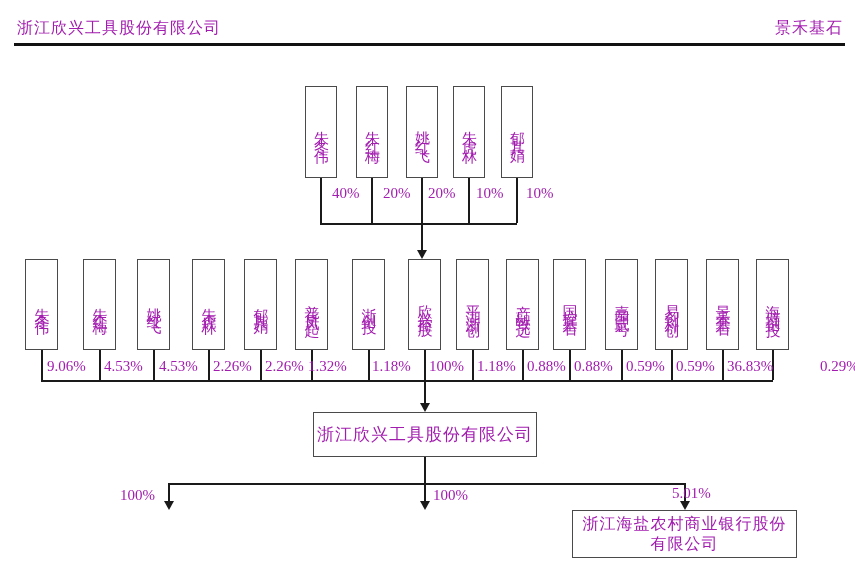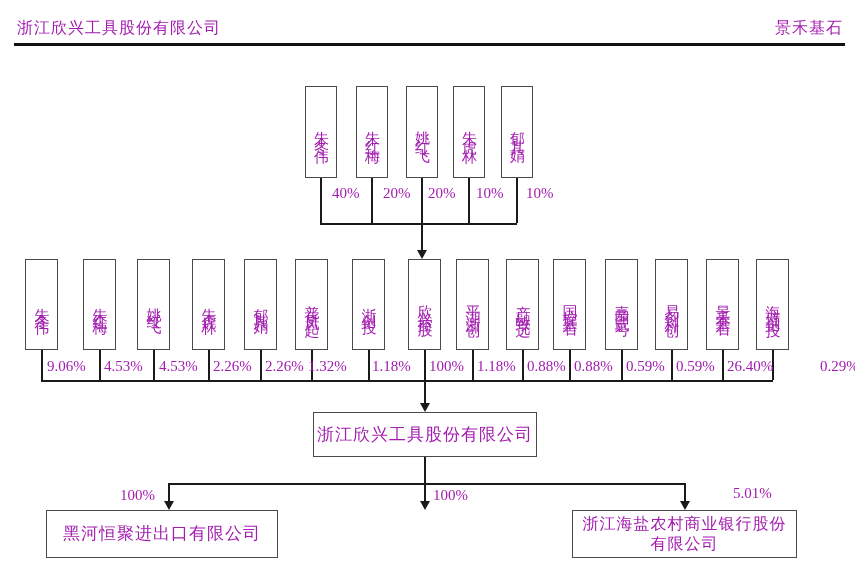--- a/index.html
+++ b/index.html
@@ -150,43 +150,40 @@
   <div class="pct pct-mid" style="left:213px">2.26%</div>
   <div class="pct pct-mid" style="left:265px">2.26%</div>
   <div class="pct pct-mid" style="left:308px">1.32%</div>
   <div class="pct pct-mid" style="left:372px">1.18%</div>
   <div class="pct pct-mid" style="left:429px">100%</div>
   <div class="pct pct-mid" style="left:477px">1.18%</div>
   <div class="pct pct-mid" style="left:527px">0.88%</div>
   <div class="pct pct-mid" style="left:574px">0.88%</div>
   <div class="pct pct-mid" style="left:626px">0.59%</div>
   <div class="pct pct-mid" style="left:676px">0.59%</div>
-  <div class="pct pct-mid" style="left:727px">26.40%</div>
+  <div class="pct pct-mid" style="left:727px">36.83%</div>
   <div class="pct pct-mid" style="left:820px">0.29%</div>
 
   <div class="vline" style="left:424px;top:350px;height:55px"></div>
   <div class="arrowhead" style="left:420px;top:403px"></div>
 
   <div class="hbox" style="left:313px;top:412px;width:224px;height:45px;font-size:17px">
     <span>浙江欣兴工具股份有限公司</span>
   </div>
 
   <div class="vline" style="left:424px;top:457px;height:26px"></div>
   <div class="hline" style="left:168px;top:483px;width:517px"></div>
   <div class="vline" style="left:168px;top:483px;height:20px"></div>
   <div class="vline" style="left:424px;top:483px;height:20px"></div>
   <div class="vline" style="left:684px;top:483px;height:20px"></div>
   <div class="arrowhead" style="left:164px;top:501px"></div>
   <div class="arrowhead" style="left:420px;top:501px"></div>
   <div class="arrowhead" style="left:680px;top:501px"></div>
 
   <div class="pct" style="left:120px;top:487px">100%</div>
   <div class="pct" style="left:433px;top:487px">100%</div>
-  <div class="pct" style="left:733px;top:485px">5.01%</div>
+  <div class="pct" style="left:672px;top:485px">5.01%</div>
 
-  <div class="hbox" style="left:46px;top:510px;width:232px;height:48px">
-    <span>黑河恒聚进出口有限公司</span>
-  </div>
   <div class="hbox" style="left:572px;top:510px;width:225px;height:48px;font-size:16px;padding:0 9px">
     <span>浙江海盐农村商业银行股份有限公司</span>
   </div>
 
 </div>
 
 </body></html>

